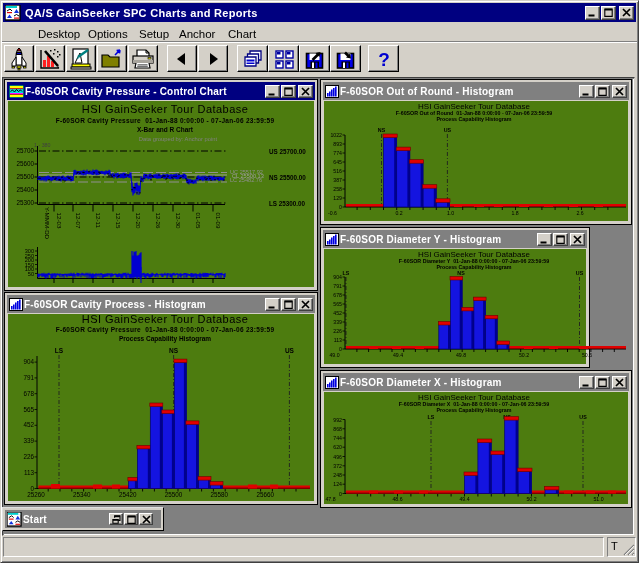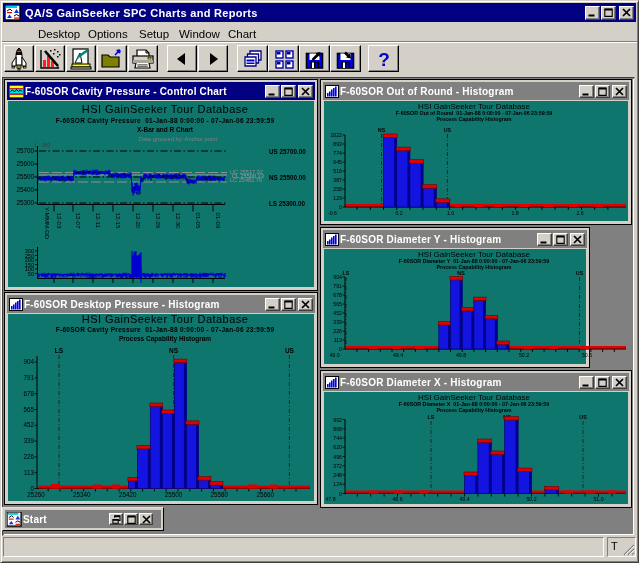--- a/index.html
+++ b/index.html
@@ -3,21 +3,21 @@
 *{margin:0;padding:0;box-sizing:border-box}
 html,body{width:639px;height:563px;overflow:hidden}
 body{font-family:"Liberation Sans", sans-serif;background:#d4d0c8;position:relative}
 .abs{position:absolute}
 .frame{position:absolute;background:#d4d0c8;border:1px solid #000}
 .tb{position:absolute;left:2px;right:2px;top:2px;height:18px;display:flex;align-items:center;padding:0 2px;overflow:hidden}
 .tb.active{background:#000080;color:#fff}
 .tb.inactive{background:#808080;color:#ffffff}
 .tb .ttl{font-weight:bold;font-size:10px;white-space:nowrap;margin-left:1px;flex:1 1 auto;letter-spacing:0.2px}
 .wbtn{background:#d4d0c8;border:1px solid;border-color:#fff #404040 #404040 #fff;box-shadow:inset -1px -1px 0 #808080;display:flex;align-items:center;justify-content:center;flex:none}
-.content{position:absolute;background:#0f766e;left:3px;right:3px;top:21px;bottom:3px}
+.content{position:absolute;background:#4d7c0f;left:3px;right:3px;top:21px;bottom:3px}
 .tbtn{position:absolute;top:45px;height:27px;background:#d4d0c8;border:1px solid;border-color:#fff #000 #000 #fff;box-shadow:inset -1px -1px 0 #808080;display:flex;align-items:center;justify-content:center}
 text{font-family:"Liberation Sans", sans-serif}
 </style></head><body>
 <div class="abs" style="left:0;top:0;width:639px;height:563px;border:1px solid;border-color:#d4d0c8 #404040 #404040 #d4d0c8;box-shadow:inset 1px 1px 0 #fff, inset -1px -1px 0 #808080;"></div>
 <div class="abs" style="left:3px;top:3px;width:633px;height:19px;background:#000080;display:flex;align-items:center;padding:0 2px">
 <svg width="16" height="16" viewBox="0 0 16 16" style="flex:none">
 <rect x="0" y="0" width="15" height="15" fill="#fff" stroke="#000" stroke-width="1.4"></rect>
 <rect x="1" y="1" width="13" height="2" fill="#00d0d0"></rect>
 <rect x="12" y="1" width="2" height="2" fill="#fff"></rect>
 <path d="M2 6 l3 -2 l2 2" stroke="#000" fill="none" stroke-width="1"></path>
@@ -42,21 +42,21 @@
     <div class="wbtn" style="width:15px;height:14px;margin-left:3px">
       <svg width="9" height="9" viewBox="0 0 9 9">
         <path d="M1 1 L8 8 M8 1 L1 8" stroke="#000" stroke-width="1.7"></path>
       </svg>
     </div>
 </div>
 <span class="abs" style="left:9px;top:43px;font-size:11.5px">File</span>
 <span class="abs" style="left:38px;top:28px;font-size:11.5px">Desktop</span>
 <span class="abs" style="left:88px;top:28px;font-size:11.5px">Options</span>
 <span class="abs" style="left:139px;top:28px;font-size:11.5px">Setup</span>
-<span class="abs" style="left:179px;top:28px;font-size:11.5px">Window</span>
+<span class="abs" style="left:179px;top:28px;font-size:11.5px">Anchor</span>
 <span class="abs" style="left:228px;top:28px;font-size:11.5px">Chart</span>
 <div class="abs" style="left:2px;top:41px;width:635px;height:1px;background:#808080"></div>
 <div class="abs" style="left:2px;top:42px;width:635px;height:1px;background:#fff"></div>
 <div class="tbtn" style="left:4px;width:30px">
     <svg width="24" height="24" viewBox="0 0 24 24">
 <g stroke="#000" stroke-width="1">
 <path d="M12 1 C9.5 4 9 6 9 9 L9 18 L15 18 L15 9 C15 6 14.5 4 12 1 Z" fill="#fff"></path>
 <path d="M9 10 L5 16 L5 19 L9 19 Z" fill="#fff"></path>
 <path d="M15 10 L19 16 L19 19 L15 19 Z" fill="#fff"></path>
 <path d="M10 4 C10.7 2.8 11.2 2 12 1 C12.8 2 13.3 2.8 14 4 Z" fill="#d00000"></path>
@@ -289,21 +289,21 @@
 <div class="frame" style="left:4px;top:292px;width:314px;height:213px">
 <div class="tb inactive">
       <svg width="14" height="13" viewBox="0 0 14 13" style="flex:none">
 <rect x="0.5" y="0.5" width="13" height="12" fill="#fff" stroke="#000" stroke-width="1"></rect>
 <rect x="2" y="8" width="1.6" height="3.5" fill="#0000e0"></rect>
 <rect x="4" y="6.5" width="1.6" height="5" fill="#0000e0"></rect>
 <rect x="6" y="4.5" width="1.6" height="7" fill="#0000e0"></rect>
 <rect x="8" y="3" width="1.6" height="8.5" fill="#0000e0"></rect>
 <rect x="10" y="1.5" width="1.6" height="10" fill="#0000e0"></rect>
 </svg>
-      <span class="ttl">F-60SOR Desktop Pressure - Histogram</span>
+      <span class="ttl">F-60SOR Cavity Process - Histogram</span>
       <div class="wbtn" style="width:15px;height:13px;margin-left:1px">
         <svg width="9" height="9" viewBox="0 0 9 9">
           <rect x="0.5" y="6.5" width="6" height="2" fill="#000"></rect>
         </svg>
       </div>
       <div class="wbtn" style="width:15px;height:13px;margin-left:1px">
         <svg width="9" height="9" viewBox="0 0 9 9">
           <path d="M0.8 1 H8.2 V8.4 H0.8 Z" fill="none" stroke="#000" stroke-width="1.1"></path>
           <path d="M0.8 1.6 H8.2" stroke="#000" stroke-width="1.8"></path>
         </svg>

